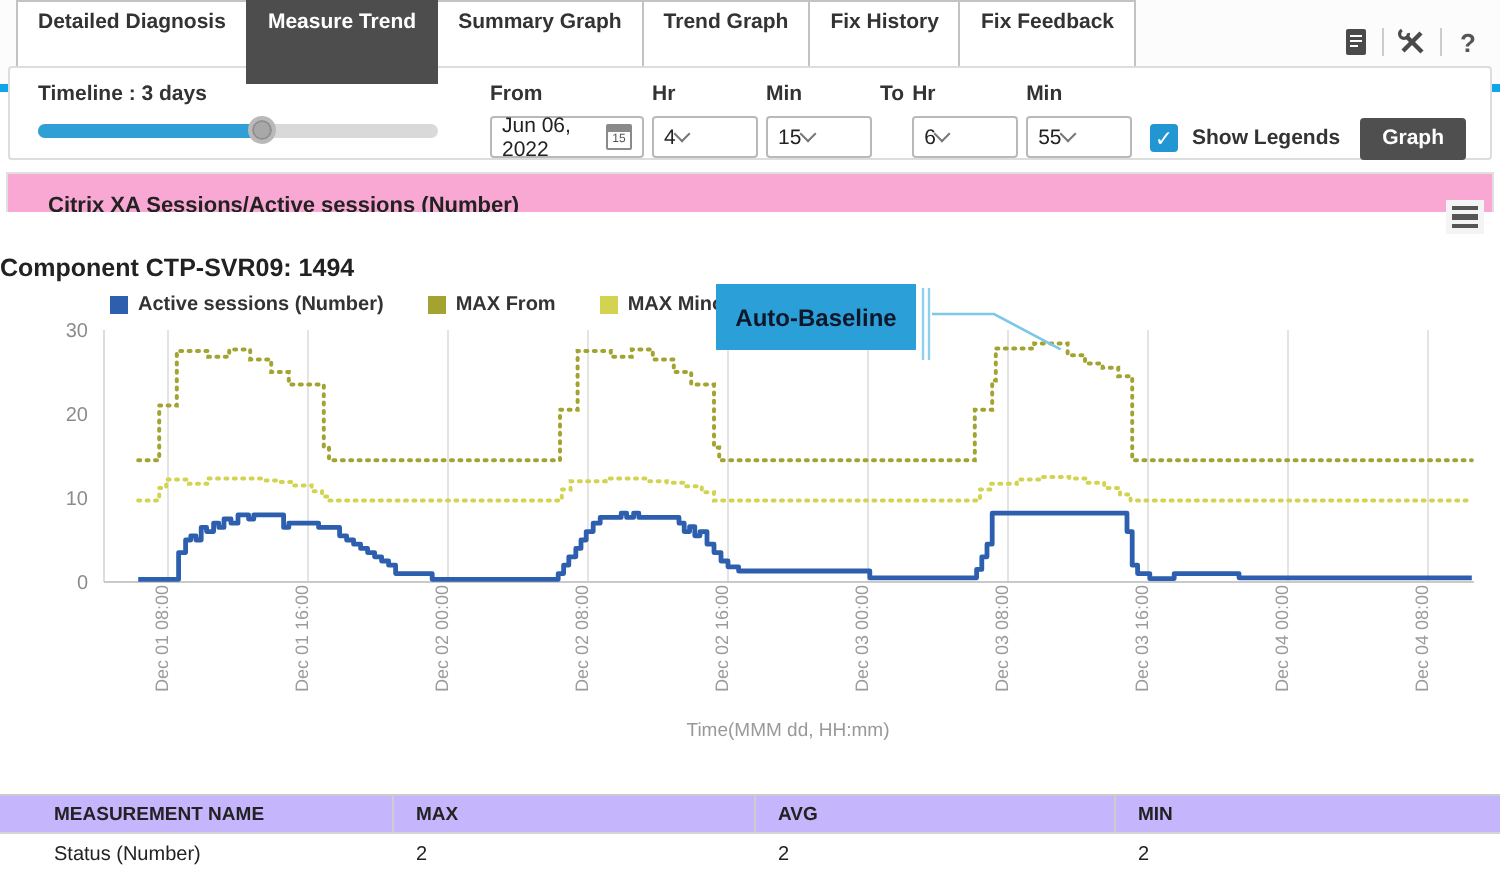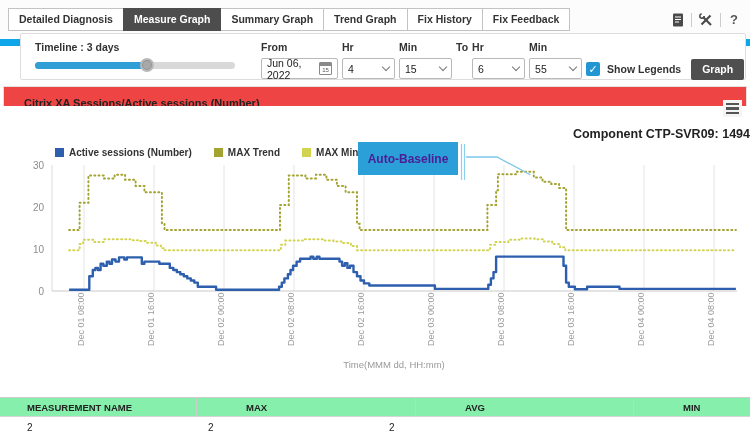--- a/index.html
+++ b/index.html
@@ -2,97 +2,97 @@
 <html><head>
 <meta charset="utf-8">
 <style>
   * { box-sizing: border-box; }
   html,body { margin:0; padding:0; }
   body { width:750px; height:437px; position:relative; overflow:hidden;
          font-family:"Liberation Sans", sans-serif; background:#fff; }
 
   
   .tab-bar { position:absolute; top:0; left:0; right:0; height:46px; background:#fcfcfc;
-             border-bottom:7px solid #0ea5e9; display:flex; align-items:center; padding-left:8px; }
+             border-bottom:4px solid #0ea5e9; display:flex; padding-left:8px; }
   .tabs-wrap { display:flex; }
   .tab { border:1px solid #c3c3c3; margin-right:-1px; padding:5px 10px; font-size:10.5px;
          font-weight:bold; color:#333; background:#fff; line-height:1; cursor:pointer; white-space:nowrap; }
   .tab.active { background:#4d4d4d; color:#fff; border-color:#4d4d4d; position:relative; z-index:1; }
   .header-icons { margin-left:auto; display:flex; align-items:center; gap:7px; padding-right:10px; }
   .hicon { display:flex; align-items:center; cursor:pointer; }
   .icon-sep { width:1px; height:14px; background:#ccc; }
   .help { font-size:13px; font-weight:bold; color:#555; cursor:pointer; padding:0 2px; }
 
   
-  .toolbar { position:absolute; top:33px; left:20px; right:4px; height:47px; border:1px solid #ddd;
+  .toolbar { position:absolute; top:33px; left:4px; right:4px; height:47px; border:1px solid #ddd;
              border-radius:2px; background:#fff; display:flex; align-items:flex-start; padding:4px 12px 0 14px; }
   .tl-block { width:200px; margin-right:26px; flex:none; }
   .tl-label { font-size:10.5px; font-weight:bold; color:#333; margin:3px 0 9px; }
   .slider { position:relative; height:7px; border-radius:4px; background:#d9d9d9; cursor:pointer; }
   .slider-fill { position:absolute; left:0; top:0; height:100%; border-radius:4px 0 0 4px; background:#2f9fd6; }
   .slider-handle { position:absolute; top:-4px; width:14px; height:14px; border-radius:50%;
                    background:#a8a8a8; border:2px solid #b9b9b9; box-shadow:0 0 0 1px #909090 inset; cursor:grab; }
   .field { margin-right:4px; flex:none; }
   .field-label { font-size:10.5px; font-weight:bold; color:#333; margin:3px 0 5px; }
   .input { height:21px; border:1px solid #b9b9b9; border-radius:2px; display:flex; align-items:center;
-           justify-content:space-between; font-size:10.5px; color:#222; padding:0 5px; background:#fff; cursor:pointer; }
+           justify-content:flex-start; font-size:10.5px; color:#222; padding:0 5px; background:#fff; cursor:pointer; }
   .date-input { width:77px; }
   .select { width:53px; }
   .chev { width:6px; height:6px; border-right:1.5px solid #777; border-bottom:1.5px solid #777;
           transform:rotate(45deg); margin-top:-3px; flex:none; }
   .cal { position:relative; width:13px; height:13px; border:1px solid #8a8a8a; border-radius:1px;
          flex:none; font-size:6px; color:#555; display:flex; align-items:flex-end; justify-content:center;
          line-height:1; padding-bottom:1px; }
   .cal::before { content:""; position:absolute; top:0; left:0; right:0; height:3px; background:#8a8a8a; }
   .right-group { margin-left:auto; display:flex; align-items:center; margin-top:21px; }
   .checkbox { width:14px; height:14px; background:#2196d3; border-radius:2px; color:#fff; font-size:11px;
               display:flex; align-items:center; justify-content:center; cursor:pointer; flex:none; }
   .cb-label { font-size:10.5px; font-weight:bold; color:#333; margin:0 10px 0 7px; white-space:nowrap; }
   .graph-btn { background:#4f4f4f; color:#fff; font-size:10.5px; font-weight:bold; padding:5px 11px;
                border-radius:2px; cursor:pointer; line-height:1; }
 
   
-  .section-bar { position:absolute; top:86px; left:3px; right:3px; height:34px; background:#ef4444;
+  .section-bar { position:absolute; top:86px; left:3px; right:3px; height:34px; background:#f9a8d4;
                  border:1px solid #e0e0e0; display:flex; align-items:center; }
   .section-title { font-size:11px; font-weight:bold; color:#222; padding-left:20px; }
 
   
   .chart-panel { position:absolute; top:106px; left:0; right:0; height:291px; background:#fff; }
   .chart-svg { position:absolute; top:0; left:0; }
-  .chart-title { position:absolute; top:21px; left:0; width:100%; text-align:right;
+  .chart-title { position:absolute; top:21px; left:0; width:100%; text-align:left;
                  font-size:12.5px; font-weight:bold; color:#222; }
   .legend { position:absolute; top:41px; left:55px; display:flex; gap:22px;align-items:center; }
   .legend-item { display:flex; align-items:center; font-size:10px; font-weight:bold; color:#333; cursor:pointer; }
   .swatch { width:9px; height:9px; margin-right:5px; flex:none; }
   .menu-icon { position:absolute; top:-6px; right:8px; width:19px; height:17px; background:#f4f4f4;
                display:flex; flex-direction:column; justify-content:center; gap:2px; padding:3px; cursor:pointer; }
   .menu-icon span { display:block; height:2.4px; background:#555; }
   .tooltip { position:absolute; top:36px; left:358px; width:100px; height:33px; background:#2b9fd8;
-             color:#4c1d95; font-size:12px; font-weight:bold; display:flex; align-items:center;
+             color:#0f172a; font-size:12px; font-weight:bold; display:flex; align-items:center;
              justify-content:center; cursor:pointer; }
 
   
   .table { position:absolute; top:397px; left:0; right:0; border-top:1px solid #ccc; }
-  .thead { display:grid; grid-template-columns:197px 181px 180px 1fr; background:#86efac;
-           border-bottom:1px solid #d5d5d5; height:19px; align-items:center;gap:38px; }
+  .thead { display:grid; grid-template-columns:197px 181px 180px 1fr; background:#c4b5fd;
+           border-bottom:1px solid #d5d5d5; height:19px; align-items:center; }
   .th { font-size:9.5px; font-weight:bold; color:#222; padding-left:11px; height:100%;
         display:flex; align-items:center; }
   .th:not(:last-child) { border-right:1px solid #cdcdcd; }
   .th:first-child { padding-left:27px; }
   .trow { display:grid; grid-template-columns:197px 181px 180px 1fr; height:21px; align-items:center; background:#fff; }
   .td { font-size:10px; color:#222; padding-left:11px; }
   .td:first-child { padding-left:27px; }
 </style>
 </head>
 <body>
 
 <div class="tab-bar">
   <div class="tabs-wrap">
       <div class="tab">Detailed Diagnosis</div>
-      <div class="tab active">Measure Graph</div>
+      <div class="tab active">Measure Trend</div>
       <div class="tab">Summary Graph</div>
       <div class="tab">Trend Graph</div>
       <div class="tab">Fix History</div>
       <div class="tab">Fix Feedback</div>
     </div>
   <div class="header-icons">
     <span class="hicon">
       <svg width="12" height="14" viewBox="0 0 12 14">
         <rect x="1" y="0.5" width="10" height="13" rx="1" fill="#4a4a4a"></rect>
         <line x1="3" y1="4" x2="9" y2="4" stroke="#fff" stroke-width="1"></line>
@@ -216,21 +216,21 @@
       <text x="394" y="262" font-size="9.5" fill="#999" text-anchor="middle" font-family="&quot;Liberation Sans&quot;,sans-serif">Time(MMM dd, HH:mm)</text>
     </svg>
   <div class="chart-title">Component CTP-SVR09: 1494</div>
   <div class="legend" id="legend">
       <div class="legend-item">
         <span class="swatch" style="background: rgb(45, 95, 174);"></span>
         <span>Active sessions (Number)</span>
       </div>
       <div class="legend-item">
         <span class="swatch" style="background: rgb(163, 163, 49);"></span>
-        <span>MAX Trend</span>
+        <span>MAX From</span>
       </div>
       <div class="legend-item">
         <span class="swatch" style="background: rgb(210, 212, 81);"></span>
         <span>MAX Minor</span>
       </div>
     </div>
   <div class="menu-icon">
       <span></span>
       <span></span>
       <span></span>
@@ -240,18 +240,19 @@
 
 <div class="table">
   <div class="thead" id="thead">
       <div class="th">MEASUREMENT NAME</div>
       <div class="th">MAX</div>
       <div class="th">AVG</div>
       <div class="th">MIN</div>
     </div>
   <div id="tbody">
       <div class="trow">
+        <div class="td">Status (Number)</div>
         <div class="td">2</div>
         <div class="td">2</div>
         <div class="td">2</div>
       </div>
     </div>
 </div>
 
 </body></html>

